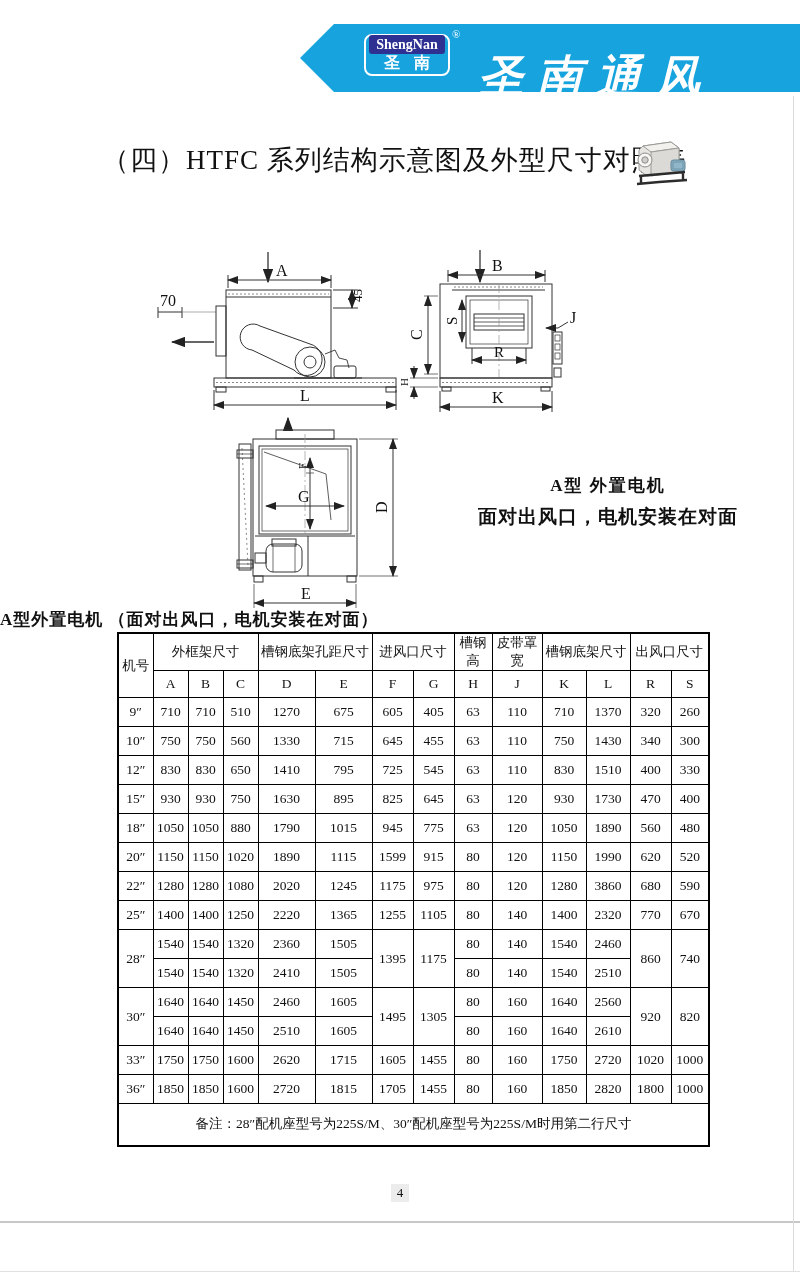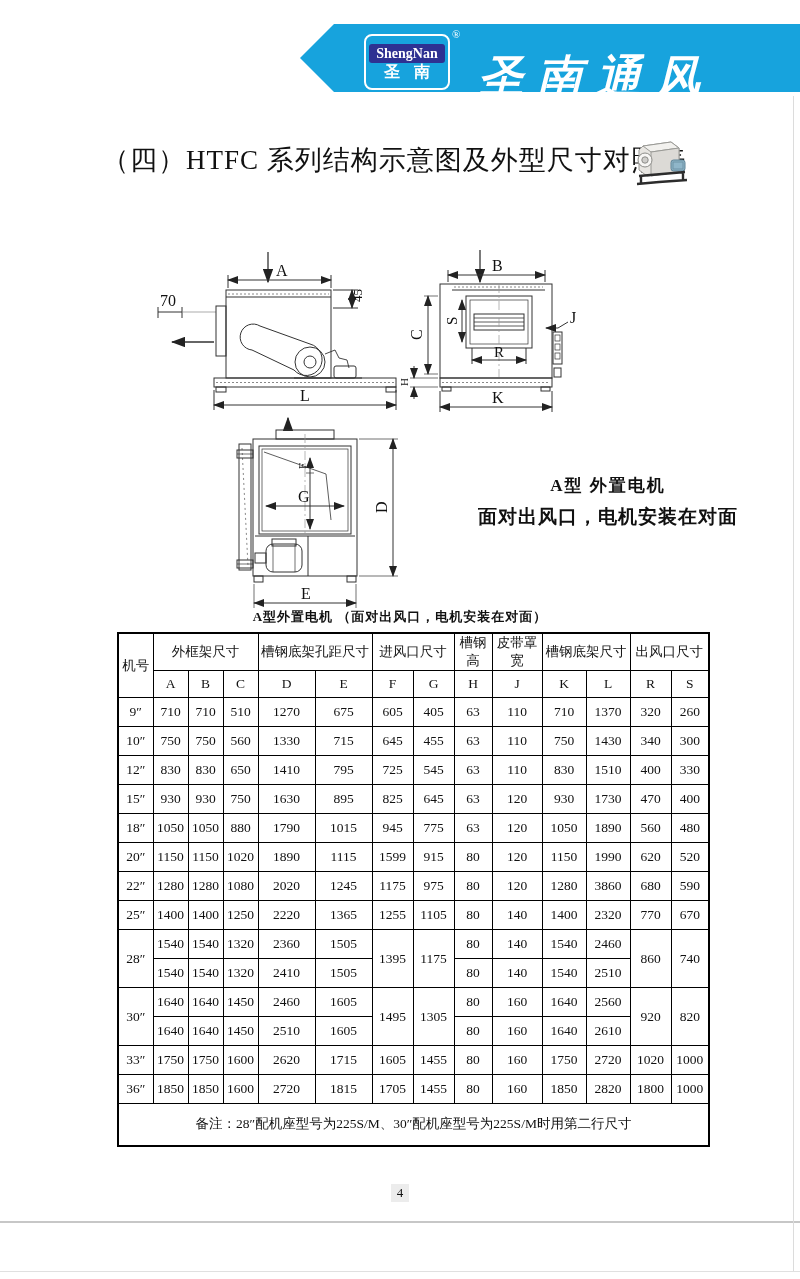--- a/index.html
+++ b/index.html
@@ -3,23 +3,23 @@
 <meta charset="utf-8">
 <style>
   * { margin:0; padding:0; box-sizing:border-box; }
   body { background:#fff; }
   .page { position:relative; width:800px; height:1279px; background:#fff; overflow:hidden;
           font-family:"Liberation Serif","DejaVu Serif",serif; color:#111; }
 
   
   .banner { position:absolute; left:300px; top:24px; width:500px; height:68px;
             clip-path:polygon(0 50%, 34px 0, 100% 0, 100% 100%, 34px 100%); }
-  .logo-frame { position:absolute; left:64px; top:10px; width:86px; height:56px;
+  .logo-frame { position:absolute; left:64px; top:10px; width:86px; height:42px;
                 border:2px solid #fff; border-radius:8px; padding:2px 3px;
-                display:flex; flex-direction:column; justify-content:center; }
+                display:flex; flex-direction:column; justify-content:flex-end; }
   .logo-top { border-radius:3px; color:#fff; font-weight:bold; font-size:14px;
               text-align:center; line-height:19px; font-family:"Liberation Serif",serif; }
   .logo-bottom { color:#fff; font-size:16px; font-weight:bold; text-align:center;
                  letter-spacing:14px; text-indent:14px; line-height:18px; }
   .logo-reg { position:absolute; left:152px; top:4px; color:#fff; font-size:11px; }
   .brand { position:absolute; left:178px; top:23px; color:#fff; font-size:45px; font-weight:bold;
            font-style:italic; letter-spacing:14px; white-space:nowrap;
            font-family:"DejaVu Serif","Liberation Serif",serif; }
 
   
@@ -28,22 +28,22 @@
   .fan-thumb { position:absolute; left:633px; top:134px; }
 
   
   .diag { position:absolute; }
   svg text { font-family:"Liberation Serif",serif; fill:#111; }
   .type-note { position:absolute; left:436px; top:474px; width:344px; text-align:center; }
   .type-note .l1 { font-size:17px; font-weight:600; letter-spacing:2px; }
   .type-note .l2 { font-size:19px; font-weight:600; margin-top:7px; letter-spacing:1px; }
 
   
-  .tbl-caption { position:absolute; left:0; top:608px; width:800px; text-align:center;
-                 font-size:13px; font-weight:bold; letter-spacing:1px; }
+  .tbl-caption { position:absolute; left:0; top:608px; width:800px; 
+                 font-size:17px; font-weight:bold; letter-spacing:1px; }
   .tbl-wrap { position:absolute; left:117px; top:632px; }
   table { border-collapse:collapse; table-layout:fixed; width:581px; border:2px solid #000; }
   th, td { border:1px solid #000; text-align:center; vertical-align:middle; padding:0;
            font-weight:normal; font-size:13.5px; overflow:hidden; }
   thead th { height:30px; }
   thead tr + tr th { height:27px; }
   tbody td { height:29px; }
   tfoot td { height:42px; font-size:13.5px; }
 
   

